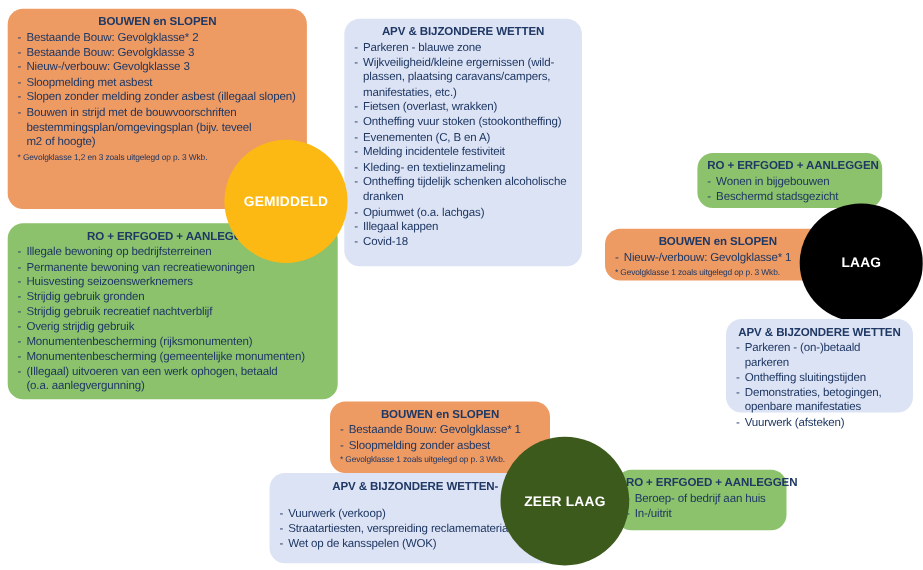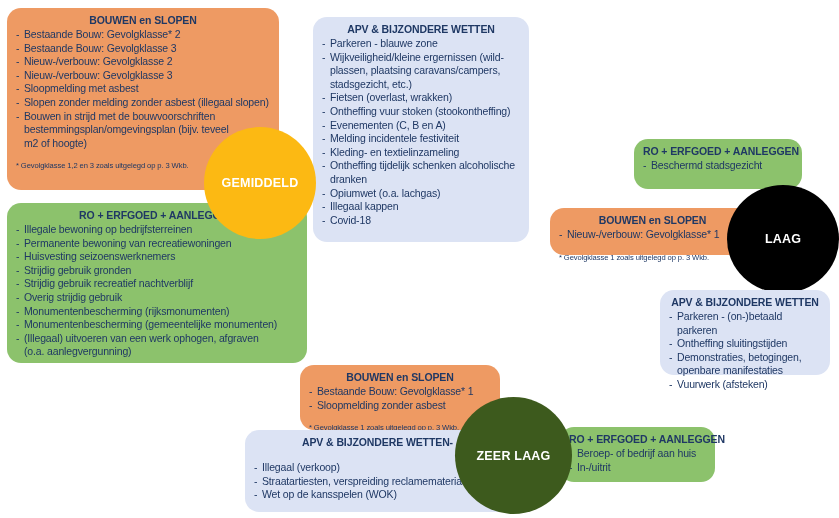--- a/index.html
+++ b/index.html
@@ -52,21 +52,21 @@
     position:absolute;
     left:0;
     top:0;
   }
   ul.items li.cont{padding-left:8px;}
   ul.items li.cont::before{content:"";}
   .footnote{
     font-size:7.6px;
     line-height:10px;
     letter-spacing:-0.1px;
-    margin-top:11px;
+    margin-top:1px;
   }
   .spacer{height:11px;}
   .circle{
     position:absolute;
     border-radius:50%;
     display:flex;
     align-items:center;
     justify-content:center;
     color:#ffffff;
     font-weight:bold;
@@ -97,38 +97,37 @@
 </head>
 <body>
 
 <div id="canvas">
 
   <div class="box orange z1" id="box-bouwen-gemiddeld">
     <div class="b-title">BOUWEN en SLOPEN</div>
     <ul class="items">
       <li>Bestaande Bouw: Gevolgklasse* 2</li>
       <li>Bestaande Bouw: Gevolgklasse 3</li>
-      <li>Nieuw-/verbouw: Gevolgklasse 2</li>
       <li>Nieuw-/verbouw: Gevolgklasse 3</li>
       <li>Sloopmelding met asbest</li>
       <li>Slopen zonder melding zonder asbest (illegaal slopen)</li>
       <li>Bouwen in strijd met de bouwvoorschriften</li>
       <li class="cont">bestemmingsplan/omgevingsplan (bijv. teveel</li>
       <li class="cont">m2 of hoogte)</li>
     </ul>
     <div class="footnote">* Gevolgklasse 1,2 en 3 zoals uitgelegd op p. 3 Wkb.</div>
   </div>
 
   <div class="box blue z3" id="box-apv-gemiddeld">
     <div class="b-title">APV &amp; BIJZONDERE WETTEN</div>
     <ul class="items">
       <li>Parkeren - blauwe zone</li>
       <li>Wijkveiligheid/kleine ergernissen (wild-</li>
       <li class="cont">plassen, plaatsing caravans/campers,</li>
-      <li class="cont">stadsgezicht, etc.)</li>
+      <li class="cont">manifestaties, etc.)</li>
       <li>Fietsen (overlast, wrakken)</li>
       <li>Ontheffing vuur stoken (stookontheffing)</li>
       <li>Evenementen (C, B en A)</li>
       <li>Melding incidentele festiviteit</li>
       <li>Kleding- en textielinzameling</li>
       <li>Ontheffing tijdelijk schenken alcoholische</li>
       <li class="cont">dranken</li>
       <li>Opiumwet (o.a. lachgas)</li>
       <li>Illegaal kappen</li>
       <li>Covid-18</li>
@@ -139,32 +138,33 @@
     <div class="b-title">RO + ERFGOED + AANLEGGEN</div>
     <ul class="items">
       <li>Illegale bewoning op bedrijfsterreinen</li>
       <li>Permanente bewoning van recreatiewoningen</li>
       <li>Huisvesting seizoenswerknemers</li>
       <li>Strijdig gebruik gronden</li>
       <li>Strijdig gebruik recreatief nachtverblijf</li>
       <li>Overig strijdig gebruik</li>
       <li>Monumentenbescherming (rijksmonumenten)</li>
       <li>Monumentenbescherming (gemeentelijke monumenten)</li>
-      <li>(Illegaal) uitvoeren van een werk ophogen, afgraven</li>
+      <li>(Illegaal) uitvoeren van een werk ophogen, betaald</li>
       <li class="cont">(o.a. aanlegvergunning)</li>
     </ul>
   </div>
 
   <div class="circle" id="circle-gemiddeld">
     <span>GEMIDDELD</span>
   </div>
 
   <div class="box green z2" id="box-ro-laag">
     <div class="b-title left">RO + ERFGOED + AANLEGGEN</div>
     <ul class="items">
+      <li>Wonen in bijgebouwen</li>
       <li>Beschermd stadsgezicht</li>
     </ul>
   </div>
 
   <div class="box orange z2" id="box-bouwen-laag">
     <div class="b-title">BOUWEN en SLOPEN</div>
     <ul class="items">
       <li>Nieuw-/verbouw: Gevolgklasse* 1</li>
     </ul>
     <div class="footnote">* Gevolgklasse 1 zoals uitgelegd op p. 3 Wkb.</div>
@@ -191,21 +191,21 @@
       <li>Bestaande Bouw: Gevolgklasse* 1</li>
       <li>Sloopmelding zonder asbest</li>
     </ul>
     <div class="footnote">* Gevolgklasse 1 zoals uitgelegd op p. 3 Wkb.</div>
   </div>
 
   <div class="box blue z2" id="box-apv-zeerlaag">
     <div class="b-title">APV &amp; BIJZONDERE WETTEN-</div>
     <div class="spacer"></div>
     <ul class="items">
-      <li>Illegaal (verkoop)</li>
+      <li>Vuurwerk (verkoop)</li>
       <li>Straatartiesten, verspreiding reclamemateriaal</li>
       <li>Wet op de kansspelen (WOK)</li>
     </ul>
   </div>
 
   <div class="box green z2" id="box-ro-zeerlaag">
     <div class="b-title left">RO + ERFGOED + AANLEGGEN</div>
     <ul class="items">
       <li>Beroep- of bedrijf aan huis</li>
       <li>In-/uitrit</li>

